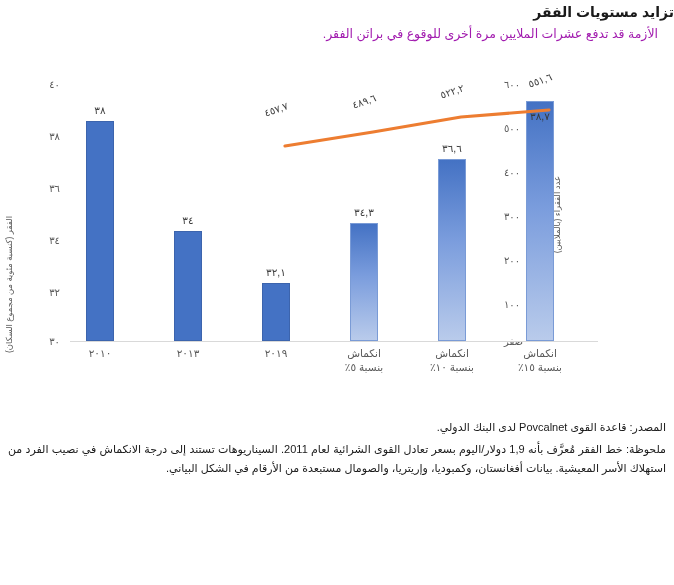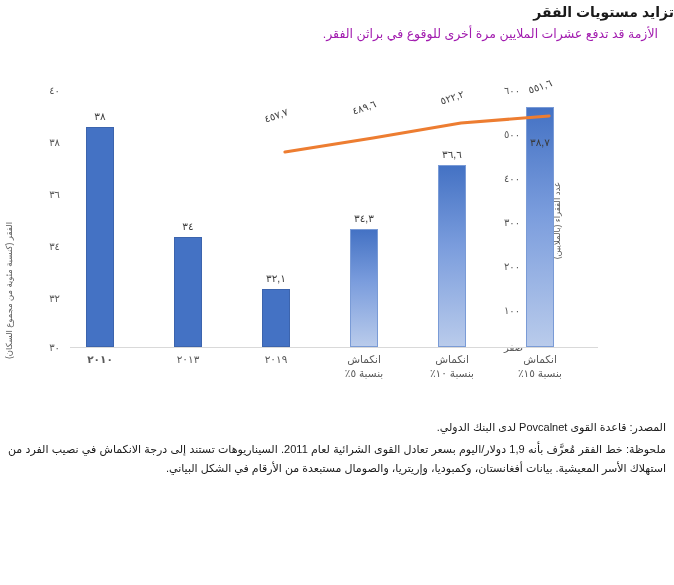--- a/index.html
+++ b/index.html
@@ -39,21 +39,21 @@
   .chart-subtitle {
     font-size: 12.5px;
     color: #a21caf;
     padding: 5px 24px 0 0;
     line-height: 17px;
   }
 
   
   .chart-area {
     position: absolute;
-    top: 72px;
+    top: 66px;
     left: 0;
     width: 568px;
     height: 340px;
   }
 
   .axis-title-left {
     position: absolute;
     left: 2px;
     top: 150px;
     width: 16px;
@@ -122,21 +122,20 @@
   .bar-label {
     position: absolute;
     font-size: 10.5px;
     color: #404040;
     text-align: center;
     width: 52px;
     white-space: nowrap;
   }
   .bar-label.inside {
     color: #3a3a3a;
-    margin-top: 20px;
   }
 
   .line-label {
     position: absolute;
     font-size: 10px;
     color: #404040;
     white-space: nowrap;
     transform: rotate(-19deg);
     transform-origin: center center;
   }
@@ -268,21 +267,21 @@
       <div class="line-label" style="left:458px; top:9px;">٥٥١,٦</div>
     </div>
 
     <svg class="trendline" viewBox="0 0 528 275" preserveAspectRatio="none">
       <polyline points="215,80 303,66 391,51 479,44" fill="none" stroke="#ED7D31" stroke-width="3.2" stroke-linecap="round" stroke-linejoin="round"></polyline>
     </svg>
 
     <div class="baseline"></div>
 
     <div class="xlabels">
-      <div class="xlabel" style="left:-8px;font-weight:bold;">
+      <div class="xlabel" style="left:-8px;">
         <span>٢٠١٠</span>
       </div>
       <div class="xlabel" style="left:80px;">
         <span>٢٠١٣</span>
       </div>
       <div class="xlabel" style="left:168px;">
         <span>٢٠١٩</span>
       </div>
       <div class="xlabel" style="left:256px;">
         <span>انكماش</span><br>

